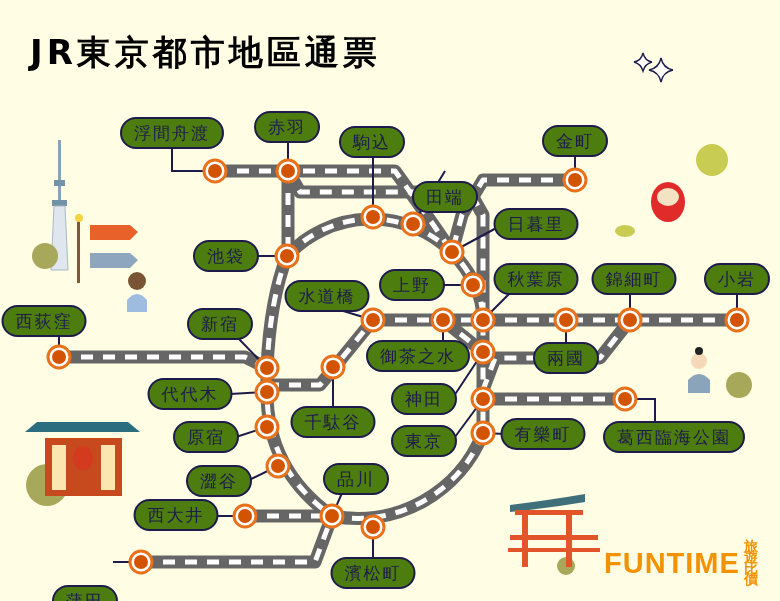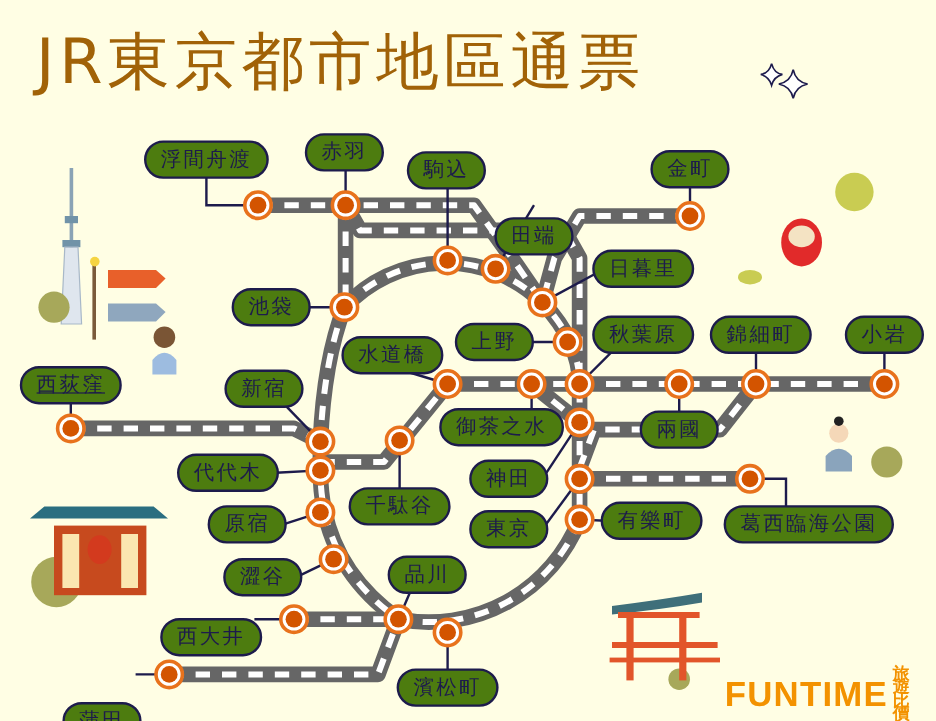--- a/index.html
+++ b/index.html
@@ -1,24 +1,24 @@
 <!DOCTYPE html>
 <html><head>
 <meta charset="utf-8">
 <style>
   html, body { margin:0; padding:0; }
   body { width:780px; height:601px; background:#fffee4; overflow:hidden; position:relative;
          font-family:"DejaVu Sans", sans-serif; }
   #map { position:absolute; left:0; top:0; width:780px; height:601px; }
-  .title { position:absolute; left:30px; top:22px; font-size:52px; font-weight:normal; color:#a16207;
+  .title { position:absolute; left:30px; top:22px; font-size:34px; font-weight:bold; color:#000000;
            letter-spacing:4px; line-height:60px; white-space:nowrap; }
   .label { position:absolute; height:28px; line-height:28px; padding:0 12px; border:2.5px solid #1d1b4c;
            border-radius:16px; background:#4d7c0f; color:#1d1b4c; font-size:17px; white-space:nowrap;
            transform:translate(-50%,-50%); letter-spacing:2px; box-sizing:content-box; }
-  .logo { position:absolute; left:604px; top:541px; display:flex; align-items:center;margin-top:16px; }
+  .logo { position:absolute; left:604px; top:541px; display:flex; align-items:center; }
   .logo-main { color:#f39200; font-family:"Liberation Sans", sans-serif; font-weight:bold; font-size:29px; letter-spacing:1px; }
   .logo-sub { color:#f39200; font-size:14px; line-height:11px; margin-left:4px; width:22px; font-weight:bold;font-family:Liberation Serif, serif; }
 </style>
 </head>
 <body>
 
 <svg id="map" viewBox="0 0 780 601" xmlns="http://www.w3.org/2000/svg">
   <defs>
     <g id="stn">
       <circle r="11" fill="#fff" stroke="#e8721c" stroke-width="3"></circle>
@@ -191,35 +191,35 @@
     <div class="label" style="left: 287px; top: 127px;">赤羽</div>
     <div class="label" style="left: 372px; top: 142px;">駒込</div>
     <div class="label" style="left: 445px; top: 157px; margin-top: 40px;">田端</div>
     <div class="label" style="left: 575px; top: 141px;">金町</div>
     <div class="label" style="left: 536px; top: 224px;">日暮里</div>
     <div class="label" style="left: 226px; top: 256px;">池袋</div>
     <div class="label" style="left: 412px; top: 285px;">上野</div>
     <div class="label" style="left: 536px; top: 279px;">秋葉原</div>
     <div class="label" style="left: 634px; top: 279px;">錦細町</div>
     <div class="label" style="left: 737px; top: 279px;">小岩</div>
-    <div class="label" style="left: 59px; top: 321px; text-decoration: underline;">西荻窪</div>
+    <div class="label" style="left: 44px; top: 321px;">西荻窪</div>
     <div class="label" style="left: 220px; top: 324px;">新宿</div>
     <div class="label" style="left: 327px; top: 296px;">水道橋</div>
     <div class="label" style="left: 418px; top: 356px;">御茶之水</div>
     <div class="label" style="left: 566px; top: 358px; text-align: right;">兩國</div>
     <div class="label" style="left: 424px; top: 399px;">神田</div>
     <div class="label" style="left: 190px; top: 394px;">代代木</div>
     <div class="label" style="left: 333px; top: 422px;">千駄谷</div>
     <div class="label" style="left: 424px; top: 441px;">東京</div>
     <div class="label" style="left: 674px; top: 437px;">葛西臨海公園</div>
     <div class="label" style="left: 206px; top: 437px;">原宿</div>
     <div class="label" style="left: 543px; top: 434px;">有樂町</div>
     <div class="label" style="left: 219px; top: 481px;">澀谷</div>
     <div class="label" style="left: 356px; top: 479px;">品川</div>
-    <div class="label" style="left: 176px; top: 515px; margin-top: 16px;">西大井</div>
+    <div class="label" style="left: 176px; top: 515px;">西大井</div>
     <div class="label" style="left: 373px; top: 573px;">濱松町</div>
     <div class="label" style="left: 85px; top: 562px; margin-top: 39px;">蒲田</div>
   </div>
 
 <div class="logo">
   <span class="logo-main">FUNTIME</span>
   <span class="logo-sub">
     <span>旅遊</span><br>
     <span>比價</span>
   </span>

